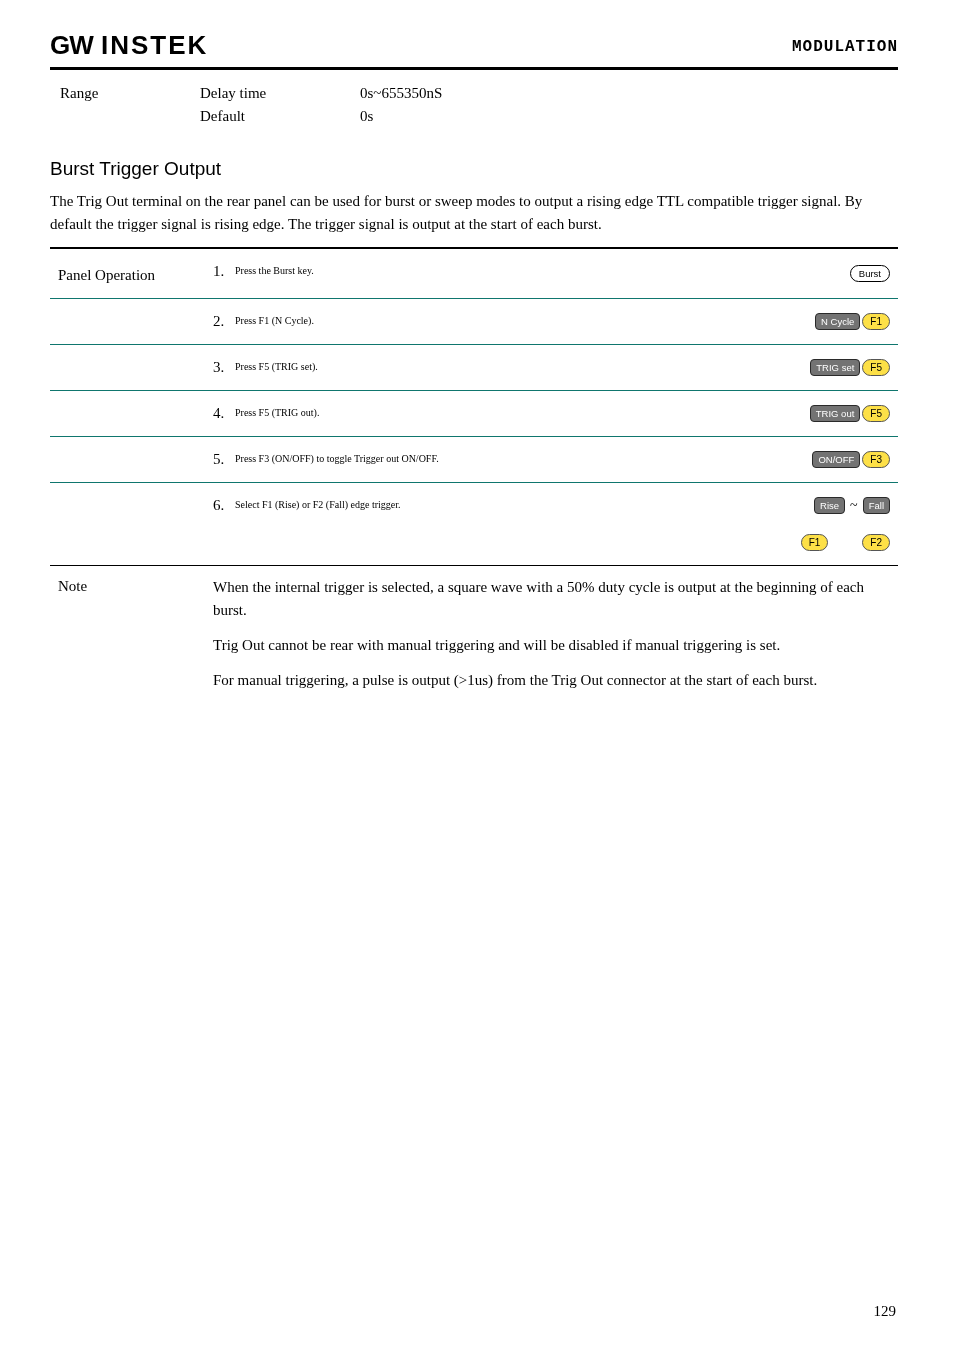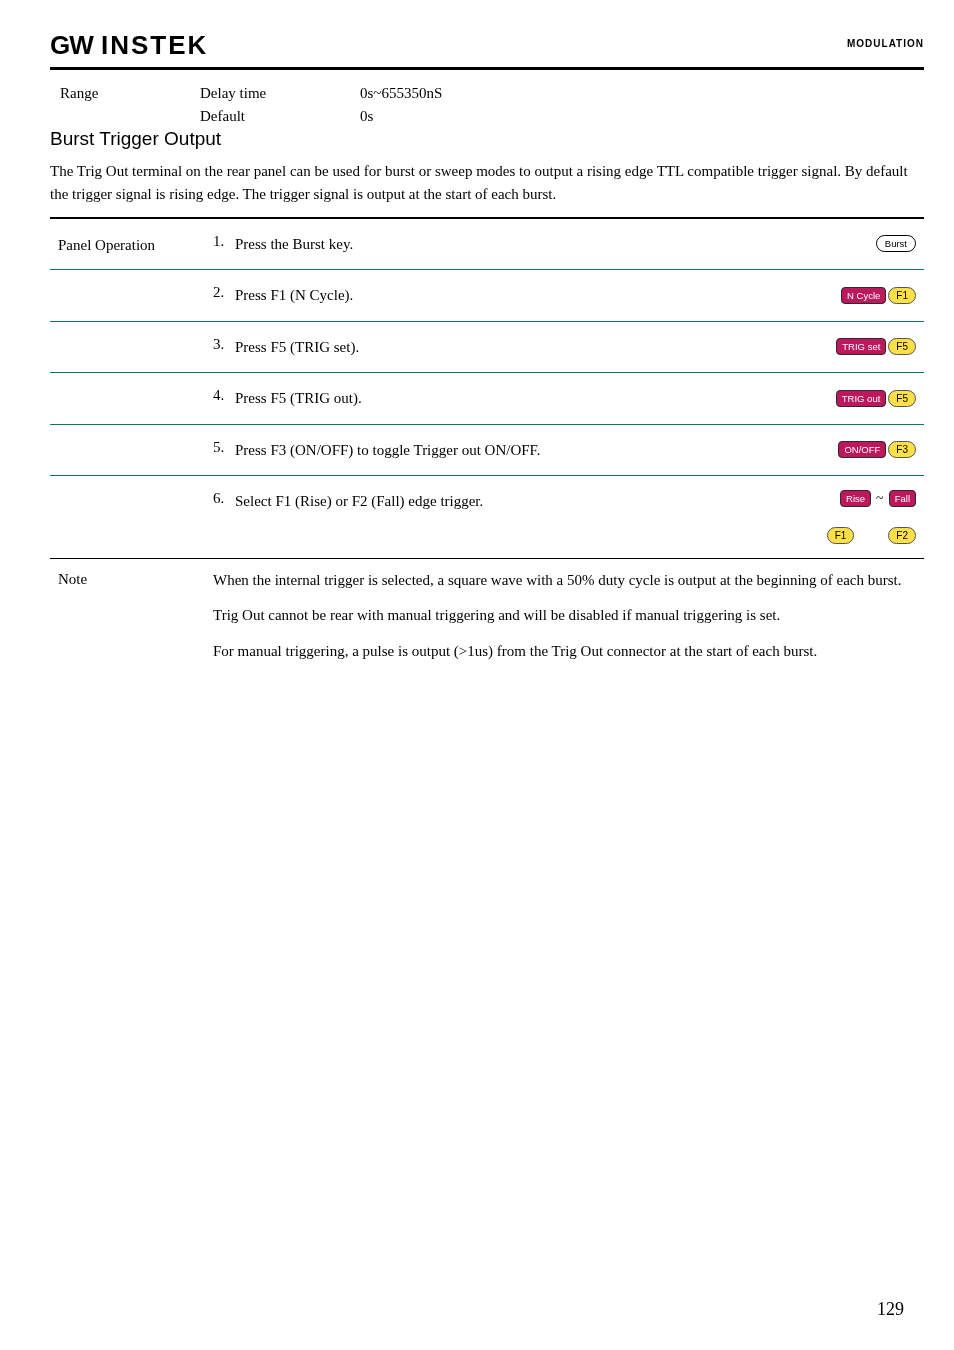--- a/index.html
+++ b/index.html
@@ -10,21 +10,21 @@
       font-size: 15px;
       color: #000;
       width: 954px;
       min-height: 1350px;
       position: relative;
     }
 
     .page {
       width: 954px;
       min-height: 1350px;
-      padding: 30px 30px 40px 50px;
+      padding: 30px 56px 40px 50px;
       position: relative;
     }
 
     
     .header {
       display: flex;
       justify-content: space-between;
       align-items: flex-start;
       margin-bottom: 6px;
     }
@@ -35,37 +35,38 @@
       font-size: 26px;
       letter-spacing: 1px;
       color: #000;
     }
 
     .logo span {
       color: #000;
     }
 
     .header-right {
-      font-family: Liberation Sans, sans-serif;
+      font-family: Liberation Mono, monospace;
       font-weight: bold;
-      font-size: 10px;
+      font-size: 16px;
       letter-spacing: 1px;
       padding-top: 8px;
     }
 
     .header-line {
       border: none;
       border-top: 3px solid #000;
       margin-bottom: 12px;
     }
 
     
     .range-table {
       display: grid;
       grid-template-columns: 140px 160px auto;
+      margin-bottom: 30px;
       margin-left: 10px;
     }
 
     .range-table .cell {
       padding: 3px 0;
       font-size: 15px;
     }
 
     
     .section-title {
@@ -125,21 +126,21 @@
       align-items: flex-start;
       margin-bottom: 0;
     }
 
     .step-num {
       min-width: 22px;
       font-size: 15px;
     }
 
     .step-text {
-      font-size: 15px;
+      font-size: 10px;
       line-height: 1.5;
     }
 
     
     .key-group {
       display: flex;
       align-items: flex-end;
       justify-content: flex-end;
       gap: 2px;
       flex-wrap: nowrap;
@@ -158,21 +159,21 @@
       background: #fff;
       white-space: nowrap;
     }
 
     .key-btn.round {
       border-radius: 14px;
       padding: 2px 8px;
     }
 
     .key-btn.dark {
-      background: #be185d;
+      background: #737373;
       color: #fff;
       border-color: #2a2a2a;
     }
 
     .key-fn {
       display: inline-flex;
       align-items: center;
       justify-content: center;
       border: 1.5px solid #555;
       border-radius: 14px;
@@ -220,22 +221,22 @@
     }
 
     .note-table .note-content p:last-child {
       margin-bottom: 0;
     }
 
     
     .page-number {
       position: absolute;
       bottom: 30px;
-      right: 50px;
-      font-size: 18px;
+      right: 58px;
+      font-size: 15px;
       font-weight: normal;
     }
 
     
     .logo-gw {
       font-size: 26px;
       font-weight: 900;
       font-family: Arial, sans-serif;
       letter-spacing: -1px;
     }

